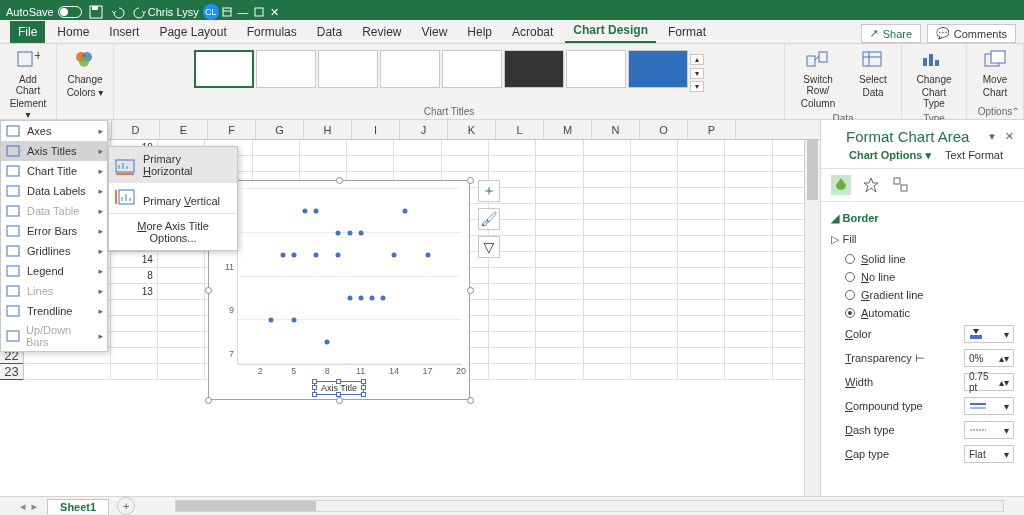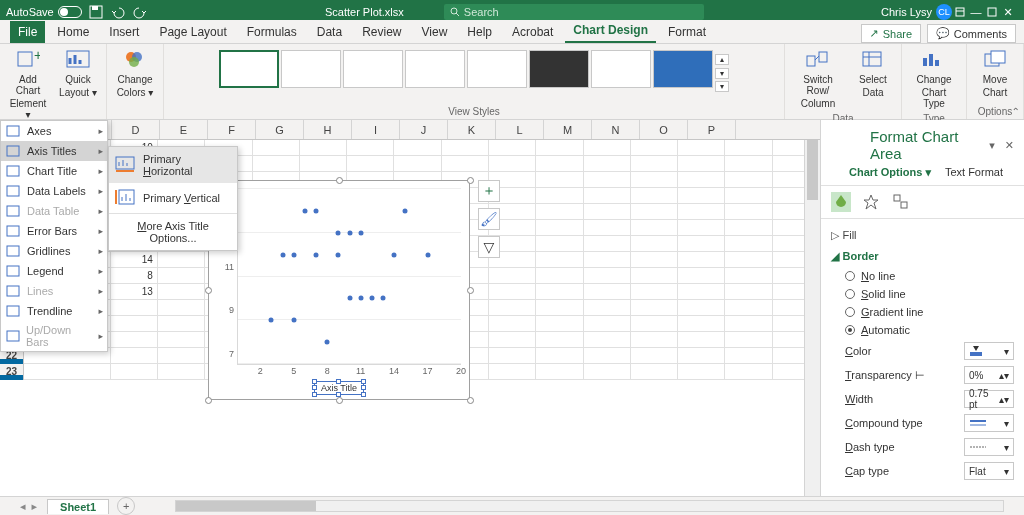--- a/index.html
+++ b/index.html
@@ -40,58 +40,58 @@
   .galnav { width: 14px; display: flex; flex-direction: column; justify-content: space-between; height: 38px; margin-top: 4px; }
   .galnav div { border: 1px solid #c8c8c8; height: 11px; font-size: 8px; text-align: center; background: #fff; }
   .ribbon-collapse { position: absolute; right: 4px; bottom: 2px; font-size: 10px; color: #666; }
 
   .sheet-area { position: relative; height: 376px; display: flex; }
   .grid-wrap { flex: 1; position: relative; overflow: hidden; }
   .colheads { position: absolute; top: 0; left: 0; right: 0; height: 20px; display: flex; background: #f3f2f1; border-bottom: 1px solid #c6c6c6; z-index: 1; }
   .corner { width: 24px; border-right: 1px solid #c6c6c6; background: #e6e6e6; }
   .ch { width: 48px; border-right: 1px solid #d4d4d4; text-align: center; font-size: 11px; line-height: 20px; color: #444; }
   .rowheads { position: absolute; top: 20px; left: 0; width: 24px; background: #f3f2f1; border-right: 1px solid #c6c6c6; z-index: 1; }
-  .rh { height: 16px; border-bottom: 5px solid #0369a1; text-align: center; font-size: 10px; line-height: 16px; color: #444; font-weight: bold; }
+  .rh { height: 16px; border-bottom: 1px solid #0369a1; text-align: center; font-size: 13px; line-height: 16px; color: #444; }
   .cells { position: absolute; top: 20px; left: 24px; right: 0; bottom: 0; }
   .row { display: flex; height: 16px; }
   .cell { width: 48px; border-right: 1px solid #e0e0e0; border-bottom: 1px solid #e0e0e0; font-size: 10px; text-align: right; padding-right: 4px; line-height: 16px; }
   .cell.wide { width: 88px; }
   .vscroll { position: absolute; top: 0; right: 0; width: 16px; bottom: 0; background: #f0f0f0; border-left: 1px solid #d4d4d4; }
   .vscroll .thumb { position: absolute; top: 20px; left: 2px; right: 2px; height: 60px; background: #c8c8c8; }
 
   
   .menu1 { position: absolute; top: 0; left: 0; width: 108px; background: #fff; border: 1px solid #c8c8c8; box-shadow: 2px 2px 6px rgba(0,0,0,0.2); z-index: 20; font-size: 11px; }
   .menu1 .mi { display: flex; align-items: center; gap: 6px; padding: 3px 4px; position: relative; }
   .menu1 .mi .micn { width: 16px; height: 14px; display: flex; align-items: center; justify-content: center; color: #4472c4; }
   .menu1 .mi .arrow { margin-left: auto; font-size: 9px; color: #666; }
   .menu1 .mi.sel { background: #d4d4d4; }
   .menu1 .mi.dis { color: #aaa; }
   .menu2 { position: absolute; top: 26px; left: 108px; width: 130px; background: #fff; border: 1px solid #c8c8c8; box-shadow: 2px 2px 6px rgba(0,0,0,0.2); z-index: 21; font-size: 11px; }
-  .menu2 .mi2 { display: flex; align-items: center; gap: 8px; padding: 6px; }
+  .menu2 .mi2 { display: flex; align-items: flex-end; gap: 8px; padding: 6px; }
   .menu2 .mi2.hov { background: #e6e6e6; }
   .menu2 .micn2 { width: 20px; height: 18px; color: #4472c4; }
   .menu2 .sep { border-top: 1px solid #e0e0e0; }
   .menu2 .more { text-align: center; padding: 6px; font-size: 11px; }
 
   
   .chart { position: absolute; top: 60px; left: 208px; width: 262px; height: 220px; border: 1px solid #a0a0a0; background: #fff; z-index: 5; }
   .handle { width: 7px; height: 7px; border: 1px solid #888; background: #fff; border-radius: 50%; position: absolute; z-index: 6; }
   .plot { position: absolute; top: 8px; left: 28px; right: 8px; bottom: 34px; border-left: 1px solid #d9d9d9; border-bottom: 1px solid #d9d9d9; }
   .grid-h { position: absolute; left: 0; right: 0; border-top: 1px solid #eee; }
   .ytick { position: absolute; right: 100%; width: 24px; text-align: right; font-size: 9px; color: #666; transform: translateY(-50%); padding-right: 4px; }
   .xtick { position: absolute; top: 100%; font-size: 9px; color: #666; transform: translateX(-50%); padding-top: 2px; }
   .pt { position: absolute; width: 5px; height: 5px; background: #4472c4; border-radius: 50%; transform: translate(-50%, 50%); }
   .axis-title-box { position: absolute; bottom: 4px; left: 50%; transform: translateX(-50%); border: 1px solid #4472c4; padding: 1px 6px; font-size: 9px; background: #fff; }
   .ath { position: absolute; width: 5px; height: 5px; background: #fff; border: 1px solid #4472c4; }
   .chart-side { position: absolute; top: 60px; left: 478px; z-index: 5; width: 24px; }
   .chart-side div { width: 22px; height: 22px; border: 1px solid #c8c8c8; background: #fff; margin-bottom: 6px; display: flex; align-items: center; justify-content: center; font-size: 14px; }
 
   
   .pane { width: 204px; border-left: 1px solid #d4d4d4; background: #fff; display: flex; flex-direction: column; font-size: 11px; }
-  .pane-head { padding: 8px 10px 4px 13px; display: flex; align-items: center; margin-left: 36px; }
+  .pane-head { padding: 8px 10px 4px 25px; display: flex; align-items: center; }
   .pane-title { font-size: 15px; color: #217346; font-weight: 400; flex: 1; }
   .pane-sub { display: flex; gap: 14px; padding: 0 10px 6px 28px; font-size: 11px; }
   .pane-sub .act { color: #217346; font-weight: 600; }
   .pane-icons { display: flex; gap: 10px; padding: 6px 10px; border-bottom: 1px solid #e0e0e0; border-top: 1px solid #e0e0e0; }
   .pane-icons .picn { width: 20px; height: 20px; display: flex; align-items: center; justify-content: center; }
   .pane-icons .picn.act { background: #c8e6c9; }
   .pane-body { padding: 6px 10px; overflow-y: auto; flex: 1; }
   .sect { padding: 4px 0; }
   .sect-h { font-size: 11px; color: #444; cursor: default; }
   .sect-h.open { color: #217346; font-weight: 600; }
@@ -130,30 +130,20 @@
           <path d="M8 3 A5 5 0 1 1 3 8" fill="none" stroke="#fff"></path>
           <path d="M3 8 L1 6 M3 8 L5 6" stroke="#fff"></path>
         </svg>
       </div>
     <div class="qat-icon">
         <svg width="14" height="14" viewBox="0 0 14 14">
           <path d="M6 3 A5 5 0 1 0 11 8" fill="none" stroke="#fff"></path>
           <path d="M11 8 L13 6 M11 8 L9 6" stroke="#fff"></path>
         </svg>
       </div>
-  </div>
-  <div class="tb-center">
-    <span class="filename">Scatter Plot.xlsx</span>
-    <div class="searchbox">
-      <svg width="10" height="10" viewBox="0 0 10 10">
-          <circle cx="4" cy="4" r="3" fill="none" stroke="#d0e8d8"></circle>
-          <line x1="6" y1="6" x2="9" y2="9" stroke="#d0e8d8"></line>
-        </svg>
-      <span>Search</span>
-    </div>
   </div>
   <div class="tb-right">
     <div class="user">
       <span>Chris Lysy</span>
       <span class="avatar">CL</span>
     </div>
     <div class="winbtn">
         <svg width="12" height="12">
           <rect x="2" y="2" width="8" height="8" fill="none" stroke="#fff"></rect>
           <line x1="2" y1="5" x2="10" y2="5" stroke="#fff"></line>
@@ -200,32 +190,20 @@
       <div class="bigbtn">
         <div class="icn">
             <svg width="24" height="20">
               <rect x="2" y="2" width="14" height="14" fill="none" stroke="#4472c4"></rect>
               <text x="18" y="10" font-size="14" fill="#217346">+</text>
             </svg>
           </div>
         <span>Add Chart</span>
           <span><span>Element</span> ▾</span>
       </div>
-      <div class="bigbtn">
-        <div class="icn">
-            <svg width="24" height="20">
-              <rect x="1" y="1" width="22" height="16" fill="none" stroke="#4472c4"></rect>
-              <line x1="4" y1="14" x2="4" y2="8" stroke="#4472c4" stroke-width="3"></line>
-              <line x1="9" y1="14" x2="9" y2="5" stroke="#4472c4" stroke-width="3"></line>
-              <line x1="14" y1="14" x2="14" y2="10" stroke="#4472c4" stroke-width="3"></line>
-            </svg>
-          </div>
-        <span>Quick</span>
-          <span><span>Layout</span> ▾</span>
-      </div>
     </div>
   </div>
   <div class="group" style="border-left:1px solid #e1dfdd">
     <div class="group-body">
       <div class="bigbtn">
         <div class="icn">
             <svg width="24" height="22">
               <circle cx="8" cy="8" r="5" fill="#ed7d31"></circle>
               <circle cx="14" cy="8" r="5" fill="#4472c4" opacity="0.8"></circle>
               <circle cx="11" cy="13" r="5" fill="#70ad47" opacity="0.8"></circle>
@@ -247,21 +225,21 @@
         <div class="stylethumb dark"></div>
         <div class="stylethumb"></div>
         <div class="stylethumb blue"></div>
         <div class="galnav">
             <div>▴</div>
             <div>▾</div>
             <div>▾</div>
           </div>
       </div>
     </div>
-    <div class="group-label">View Styles</div>
+    <div class="group-label">Chart Titles</div>
   </div>
   <div class="group">
     <div class="group-body">
       <div class="bigbtn" style="width:54px">
         <div class="icn">
             <svg width="26" height="20">
               <rect x="2" y="6" width="8" height="10" fill="none" stroke="#4472c4"></rect>
               <rect x="14" y="2" width="8" height="10" fill="none" stroke="#4472c4"></rect>
               <path d="M10 10 L14 6" stroke="#4472c4"></path>
             </svg>
@@ -842,29 +820,29 @@
           </svg>
         </span>
       <span class="picn">
           <svg width="16" height="16">
             <rect x="1" y="1" width="6" height="6" fill="none" stroke="#666"></rect>
             <rect x="8" y="8" width="6" height="6" fill="none" stroke="#666"></rect>
           </svg>
         </span>
     </div>
     <div class="pane-body">
+      <div class="sect"><span class="sect-h open">◢ <span>Border</span></span></div>
       <div class="sect"><span class="sect-h">▷ <span>Fill</span></span></div>
-      <div class="sect"><span class="sect-h open">◢ <span>Border</span></span></div>
+      <div class="radio-row">
+          <span class="radio"></span>
+          <span><span class="u">S</span><span>olid line</span></span>
+        </div>
       <div class="radio-row">
           <span class="radio"></span>
           <span><span class="u">N</span><span>o line</span></span>
-        </div>
-      <div class="radio-row">
-          <span class="radio"></span>
-          <span><span class="u">S</span><span>olid line</span></span>
         </div>
       <div class="radio-row">
           <span class="radio"></span>
           <span><span class="u">G</span><span>radient line</span></span>
         </div>
       <div class="radio-row">
           <span class="radio on"></span>
           <span><span class="u">A</span><span>utomatic</span></span>
         </div>
       <div class="prop-row">

